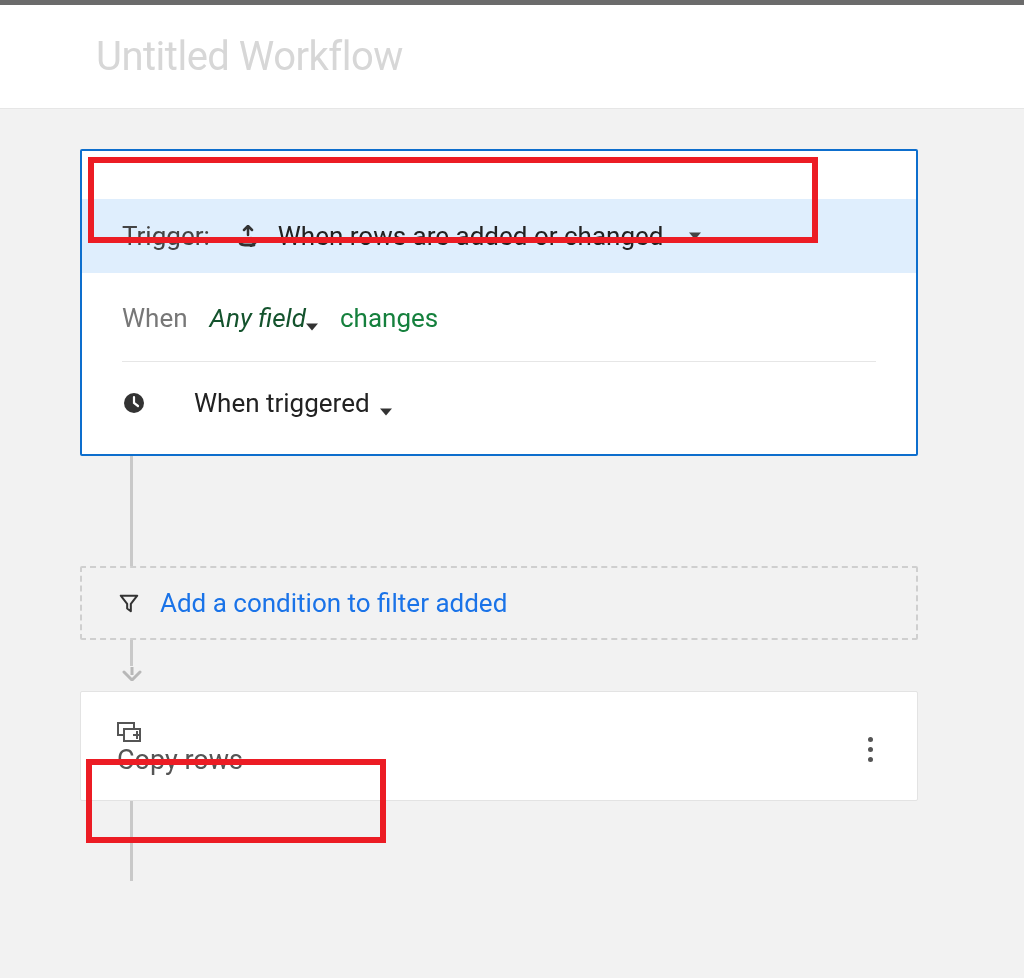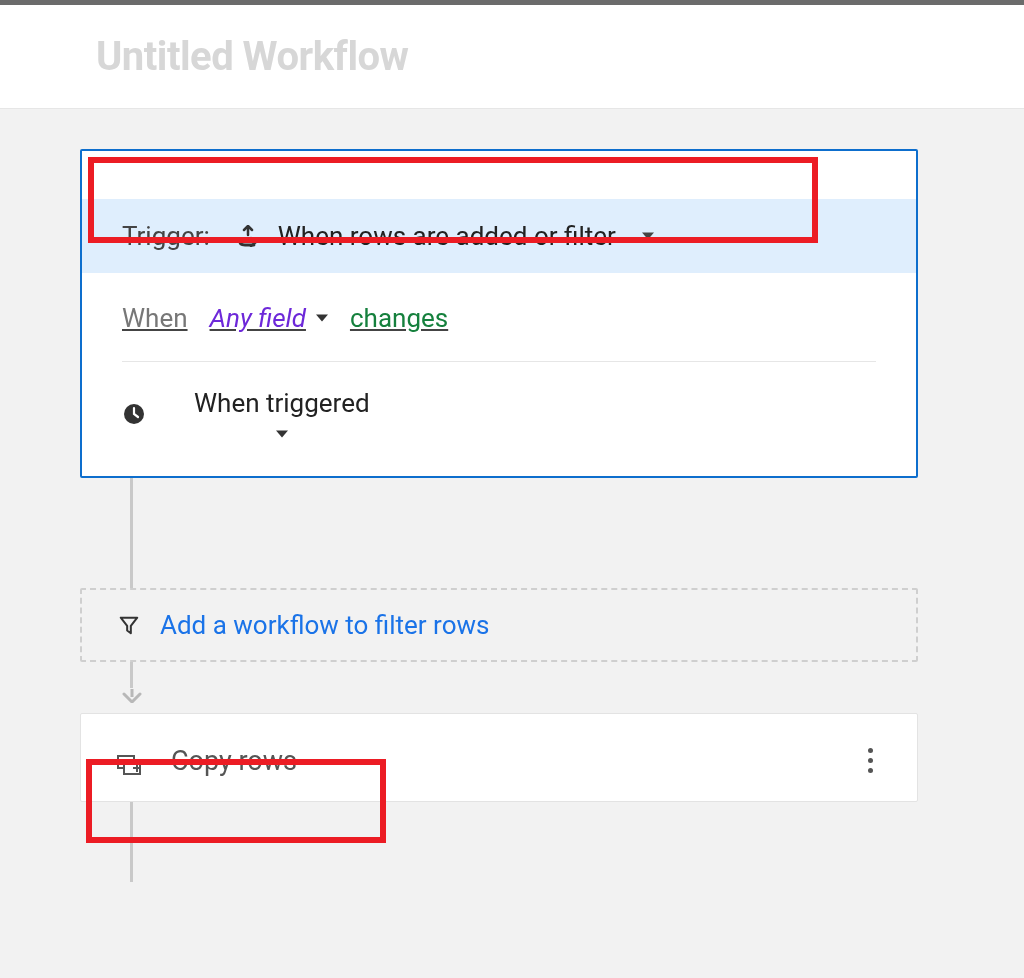--- a/index.html
+++ b/index.html
@@ -13,21 +13,21 @@
   .top-bar {
     height: 5px;
     background: #6b6b6b;
   }
   .header {
     padding: 28px 0 28px 96px;
     background: #fff;
   }
   .header-title {
     font-size: 40px;
-    font-weight: 700;
+    font-weight: 400;
     color: #d7d7d7;
     letter-spacing: -0.5px;
   }
   .canvas {
     background: #f2f2f2;
     border-top: 1px solid #e6e6e6;
     padding: 40px 0 0 0;
     height: calc(978px - 5px - 103px);
     position: relative;
   }
@@ -68,32 +68,31 @@
 
   .trigger-body {
     padding: 30px 40px 10px 40px;
     font-size: 26px;
     color: #444;
   }
   .row1 {
     display: flex; align-items: center; gap: 22px;
     padding-bottom: 28px;
     border-bottom: 1px solid #e6e6e6;
-    text-decoration: underline;
   }
   .row1 .when { color: #777; }
-  .row1 .anyfield { font-style: italic; color: #6d28d9; display:flex; align-items:center; gap:10px;}
+  .row1 .anyfield { font-style: italic; color: #14532d; display:flex; align-items:flex-end; }
   .row1 .changes { color: #15803d; }
 
   .row2 {
     display: flex; align-items: center; gap: 18px;
     padding: 26px 0 26px 0;
   }
   .row2 .rw-label { color: #333; }
-  .row2 .rw-value { color: #222; margin-left: 30px; display:flex; align-items:center; gap:10px;flex-direction:column;}
+  .row2 .rw-value { color: #222; margin-left: 30px; display:flex; align-items:flex-end; gap:10px;}
 
   
   .vline {
     width: 3px;
     background: #c9c9c9;
     margin-left: 50px;
   }
   .vline.seg1 { height: 110px; }
 
   
@@ -127,21 +126,21 @@
   }
   .action-head {
     display: flex;
     align-items: center;
     padding: 30px 36px 24px 36px;
     gap: 16px;
     font-size: 27px;
     color: #555;
     justify-content: space-between;
   }
-  .action-head .left { display:flex; align-items:flex-end; gap:28px; }
+  .action-head .left { display:flex; align-items:flex-start; gap:0;flex-direction:column; }
   .kebab { display:flex; flex-direction:column; gap:5px; padding:4px 8px; cursor:pointer;}
   .kebab span { width:5px; height:5px; background:#555; border-radius:50%; display:block;}
 
   .action-body {
     padding: 10px 36px 34px 36px;
     position: relative;
   }
   .select-sheet {
     color: #1a73e8;
     font-size: 24px;
@@ -179,21 +178,21 @@
         <span class="label">Trigger:</span>
         <span class="value">
           <span class="ico">
             <svg width="24" height="22" viewBox="0 0 24 22">
               <path d="M12 2 L12 10" stroke="#333" stroke-width="2.5" fill="none" stroke-linecap="round"></path>
               <path d="M8 5 L12 1 L16 5" stroke="#333" stroke-width="2.5" fill="none" stroke-linecap="round" stroke-linejoin="round"></path>
               <path d="M3 14 Q3 20 9 20 L18 20" stroke="#333" stroke-width="2.8" fill="none" stroke-linecap="round"></path>
               <path d="M15 16 L20 20 L15 24" transform="translate(0,-3)" stroke="#333" stroke-width="2.5" fill="none" stroke-linecap="round" stroke-linejoin="round"></path>
             </svg>
           </span>
-          <span>When rows are added or filter</span>
+          <span>When rows are added or changed</span>
           <span class="caret ico">
             <svg class="caret-svg" viewBox="0 0 10 6">
                 <path d="M0 0 L5 6 L10 0 Z" fill="#444"></path>
               </svg>
           </span>
         </span>
       </div>
 
       <div class="trigger-body">
         <div class="row1">
@@ -231,21 +230,21 @@
     
     <div class="vline seg1"></div>
 
     
     <div class="cond-box">
       <span class="ico">
         <svg width="22" height="22" viewBox="0 0 24 24">
           <path d="M3 4 L21 4 L14 13 L14 21 L10 18 L10 13 Z" fill="none" stroke="#333" stroke-width="2.2" stroke-linejoin="round"></path>
         </svg>
       </span>
-      <span class="link">Add a workflow to filter rows</span>
+      <span class="link">Add a condition to filter added</span>
     </div>
 
     <div class="vline seg2"></div>
     <div class="arrow2 ico">
       <svg width="20" height="14" viewBox="0 0 20 14">
         <path d="M10 0 L10 8" stroke="#b8b8b8" stroke-width="3"></path>
         <path d="M2 5 L10 13 L18 5" fill="none" stroke="#b8b8b8" stroke-width="3" stroke-linecap="round" stroke-linejoin="round"></path>
       </svg>
     </div>
 

